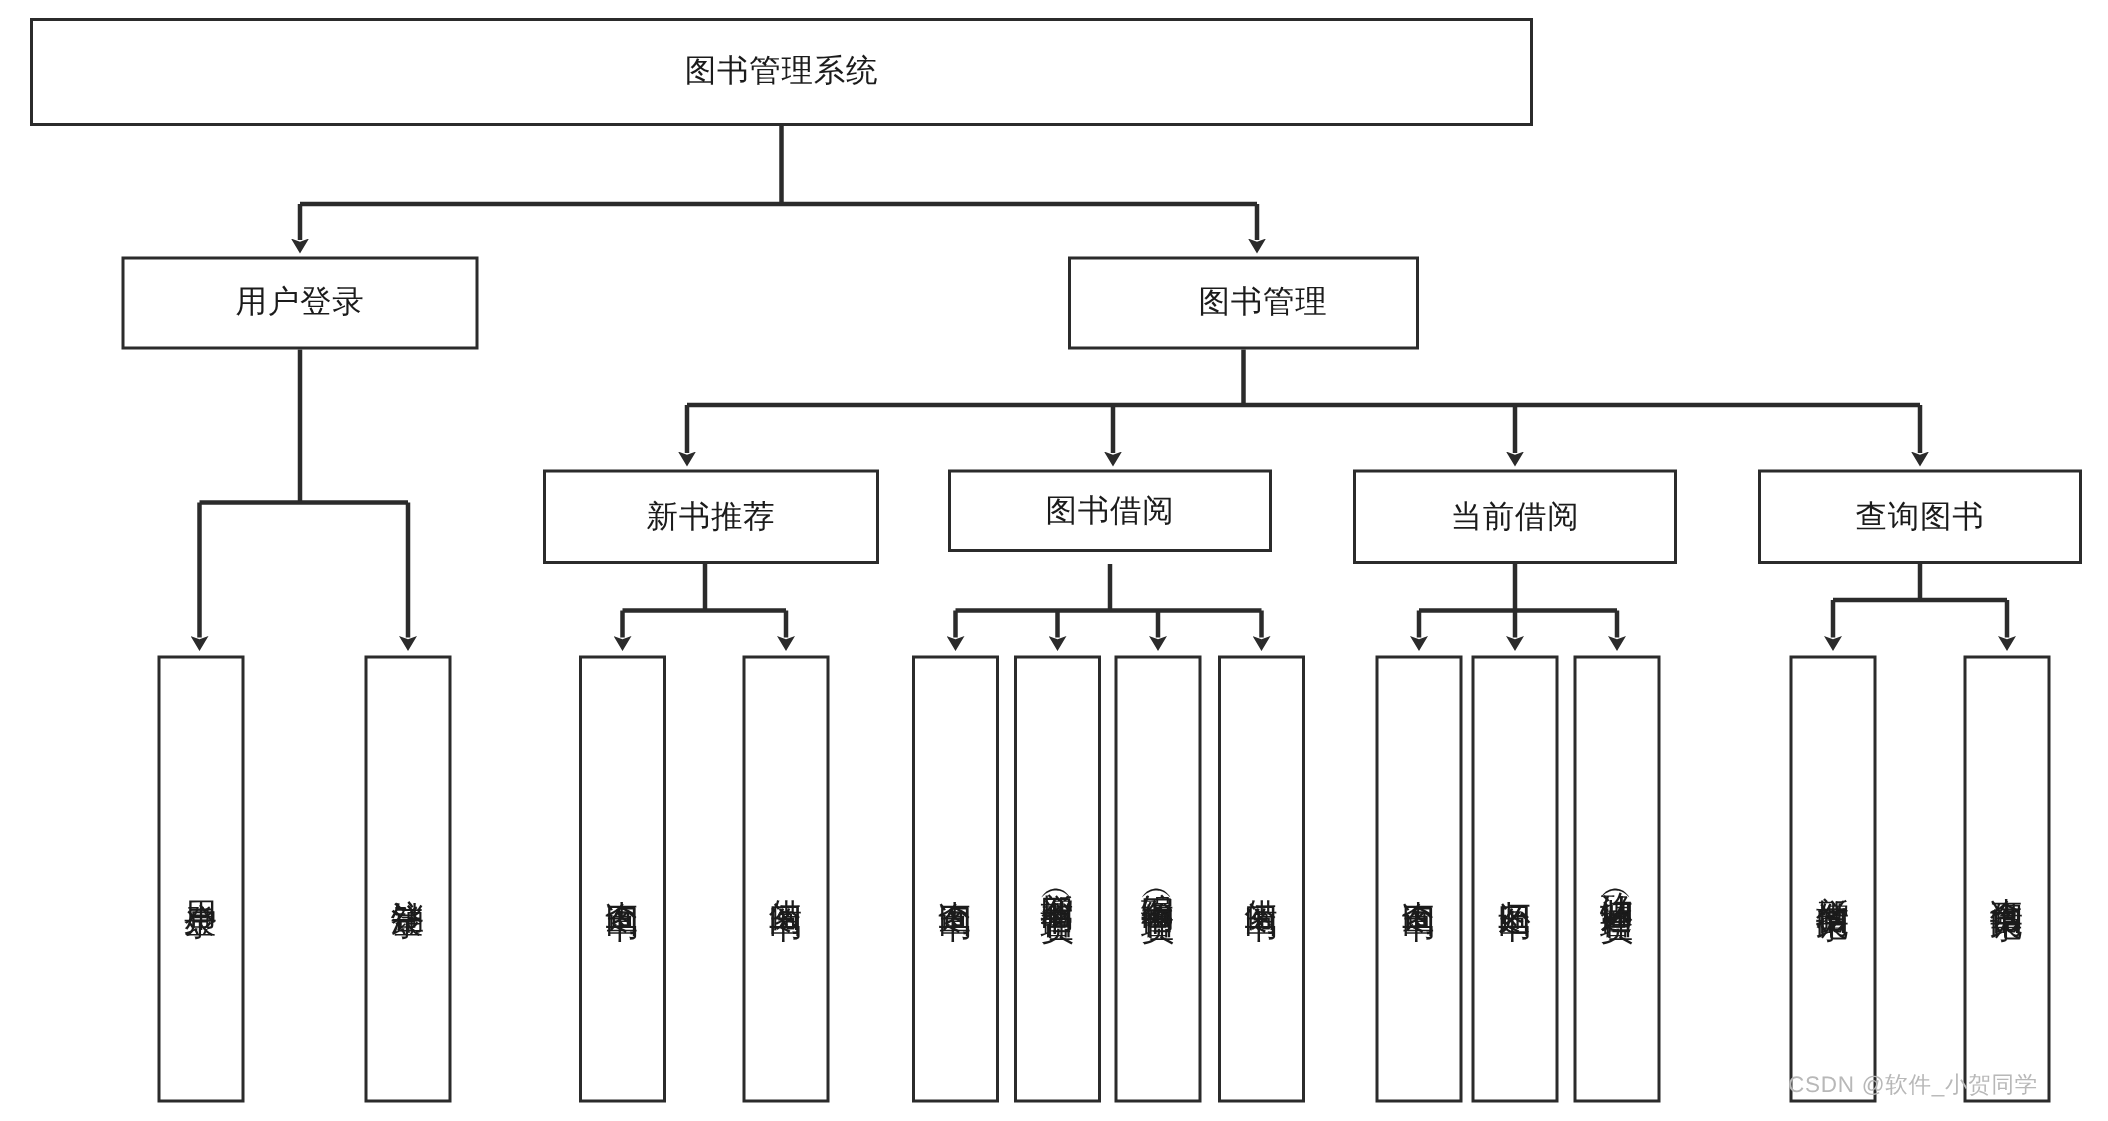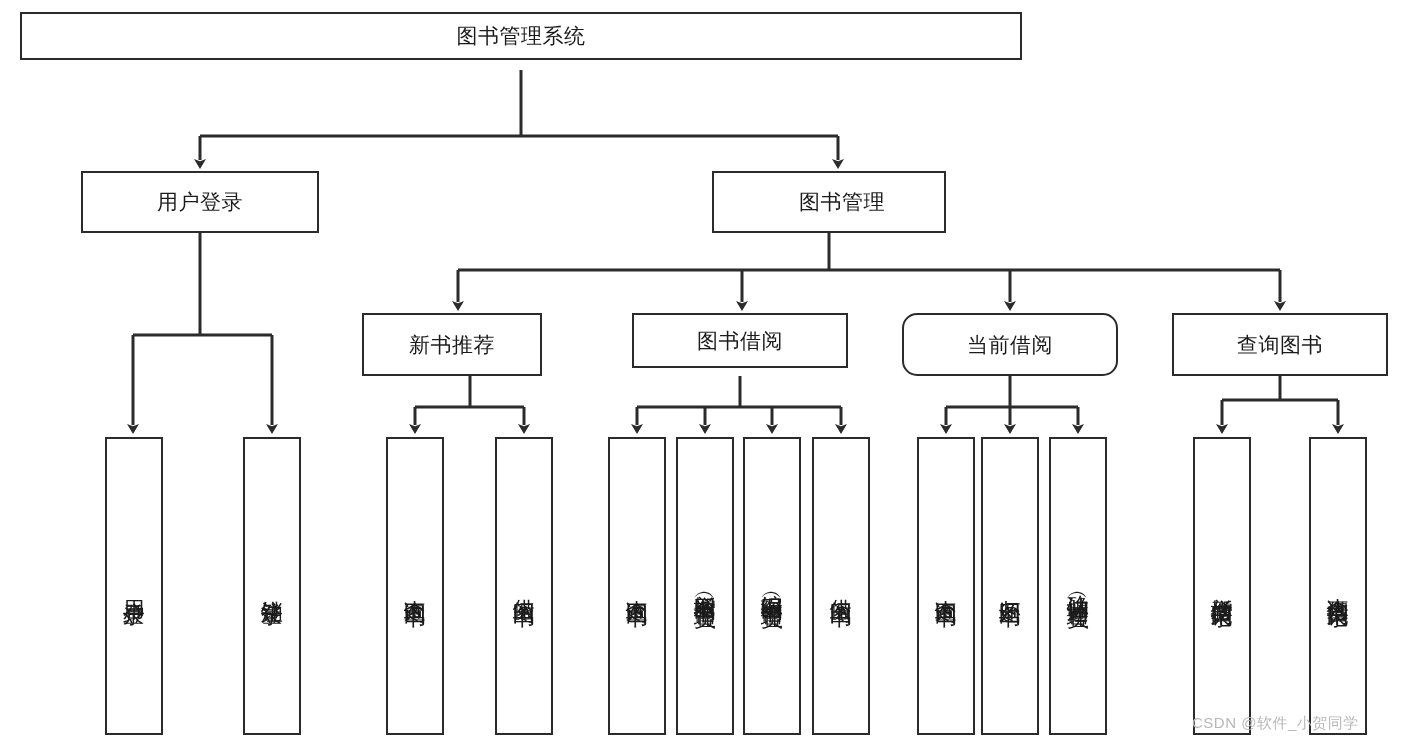--- a/index.html
+++ b/index.html
@@ -117,28 +117,28 @@
       <path d="M1010,407 L1010,425" marker-end="url(#arrow)"></path>
       <path d="M1078,407 L1078,425" marker-end="url(#arrow)"></path>
 
       <path d="M1280,376 L1280,400"></path>
       <path d="M1222,400 L1338,400"></path>
       <path d="M1222,400 L1222,425" marker-end="url(#arrow)"></path>
       <path d="M1338,400 L1338,425" marker-end="url(#arrow)"></path>
     </g>
   </svg>
 
-  <div class="node node-h node-root" style="left:20px; top:12px; width:1002px; height:48px;">图书管理系统</div>
+  <div class="node node-h node-root" style="left:20px; top:12px; width:1002px; height:72px;">图书管理系统</div>
 
   <div class="node node-h" style="left:81px; top:171px; width:238px; height:62px;">用户登录</div>
   <div class="node node-h" style="left:712px; top:171px; width:234px; height:62px;padding-left:26px;">图书管理</div>
 
-  <div class="node node-h" style="left:362px; top:313px; width:180px; height:63px;">新书推荐</div>
+  <div class="node node-h" style="left:362px; top:313px; width:224px; height:63px;">新书推荐</div>
   <div class="node node-h" style="left:632px; top:313px; width:216px; height:55px;">图书借阅</div>
-  <div class="node node-h" style="left:902px; top:313px; width:216px; height:63px;border-radius:15px;">当前借阅</div>
+  <div class="node node-h" style="left:902px; top:313px; width:216px; height:63px;">当前借阅</div>
   <div class="node node-h" style="left:1172px; top:313px; width:216px; height:63px;">查询图书</div>
 
   <div class="node node-v" style="left:105px; top:437px; width:58px; height:298px;">
     <span class="vtext">用户登录</span>
   </div>
   <div class="node node-v" style="left:243px; top:437px; width:58px; height:298px;">
     <span class="vtext">注销登录</span>
   </div>
 
   <div class="node node-v" style="left:386px; top:437px; width:58px; height:298px;">

